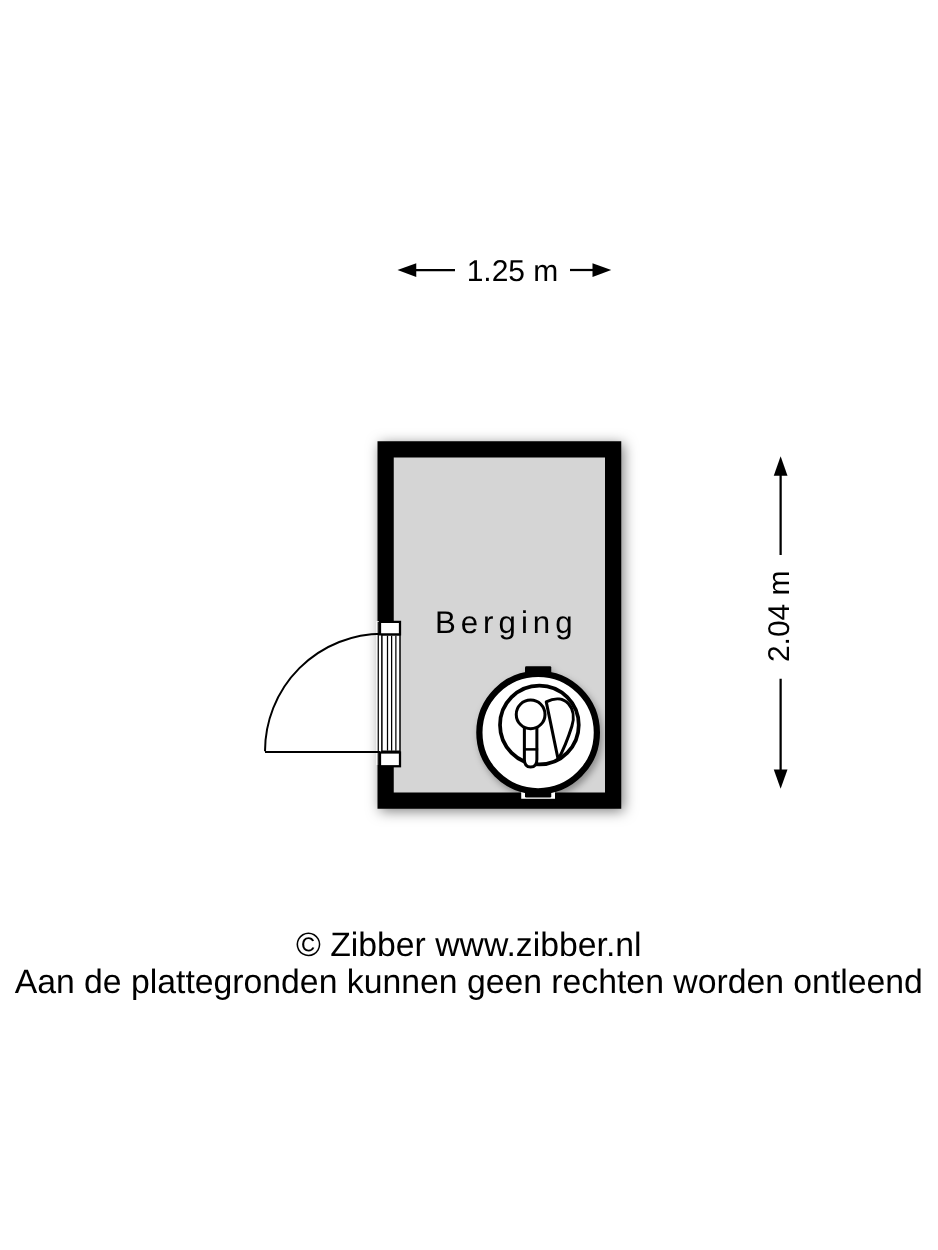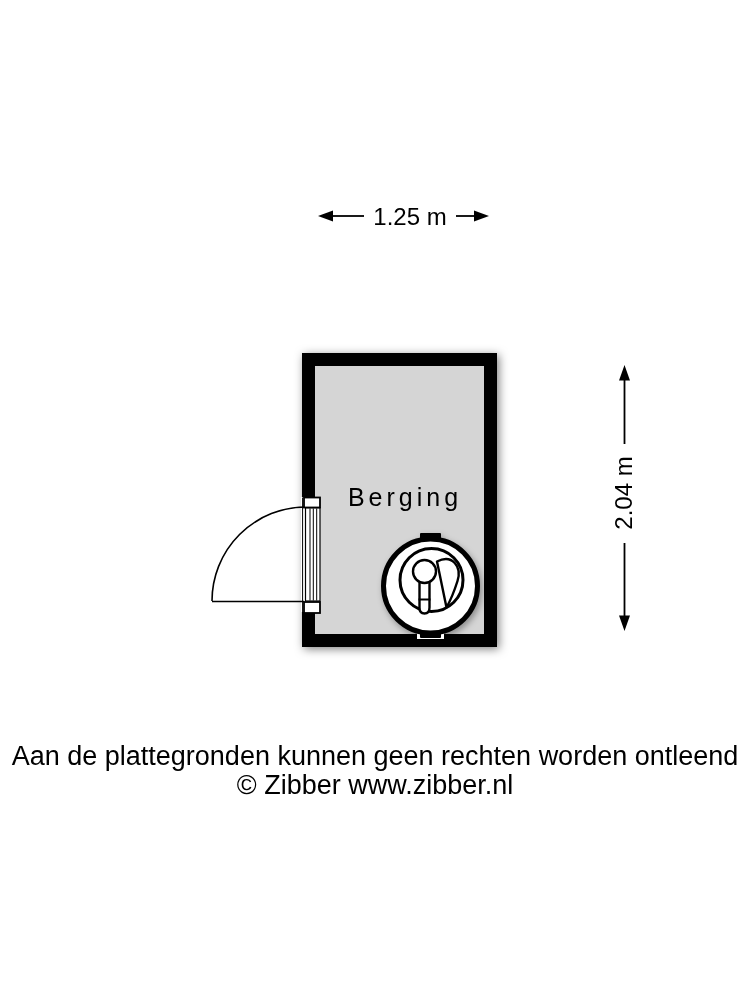--- a/index.html
+++ b/index.html
@@ -102,17 +102,17 @@
     <g stroke="#000000">
       <polygon points="624.5,365 619,380.5 630,380.5" fill="#000000" stroke="none"></polygon>
       <line x1="624.5" y1="379.5" x2="624.5" y2="444" stroke-width="1.8"></line>
       <text x="631.5" y="493" text-anchor="middle" transform="rotate(-90 631.5 493)" class="dim-text" stroke="none">2.04 m</text>
       <line x1="624.5" y1="543" x2="624.5" y2="616.5" stroke-width="1.8"></line>
       <polygon points="624.5,631 619,615.5 630,615.5" fill="#000000" stroke="none"></polygon>
     </g>
   </svg>
 
   <div class="footer">
+    <div class="line">© Zibber www.zibber.nl</div>
     <div class="line">Aan de plattegronden kunnen geen rechten worden ontleend</div>
-    <div class="line">© Zibber www.zibber.nl</div>
   </div>
 
 </div>
 
 </body></html>

